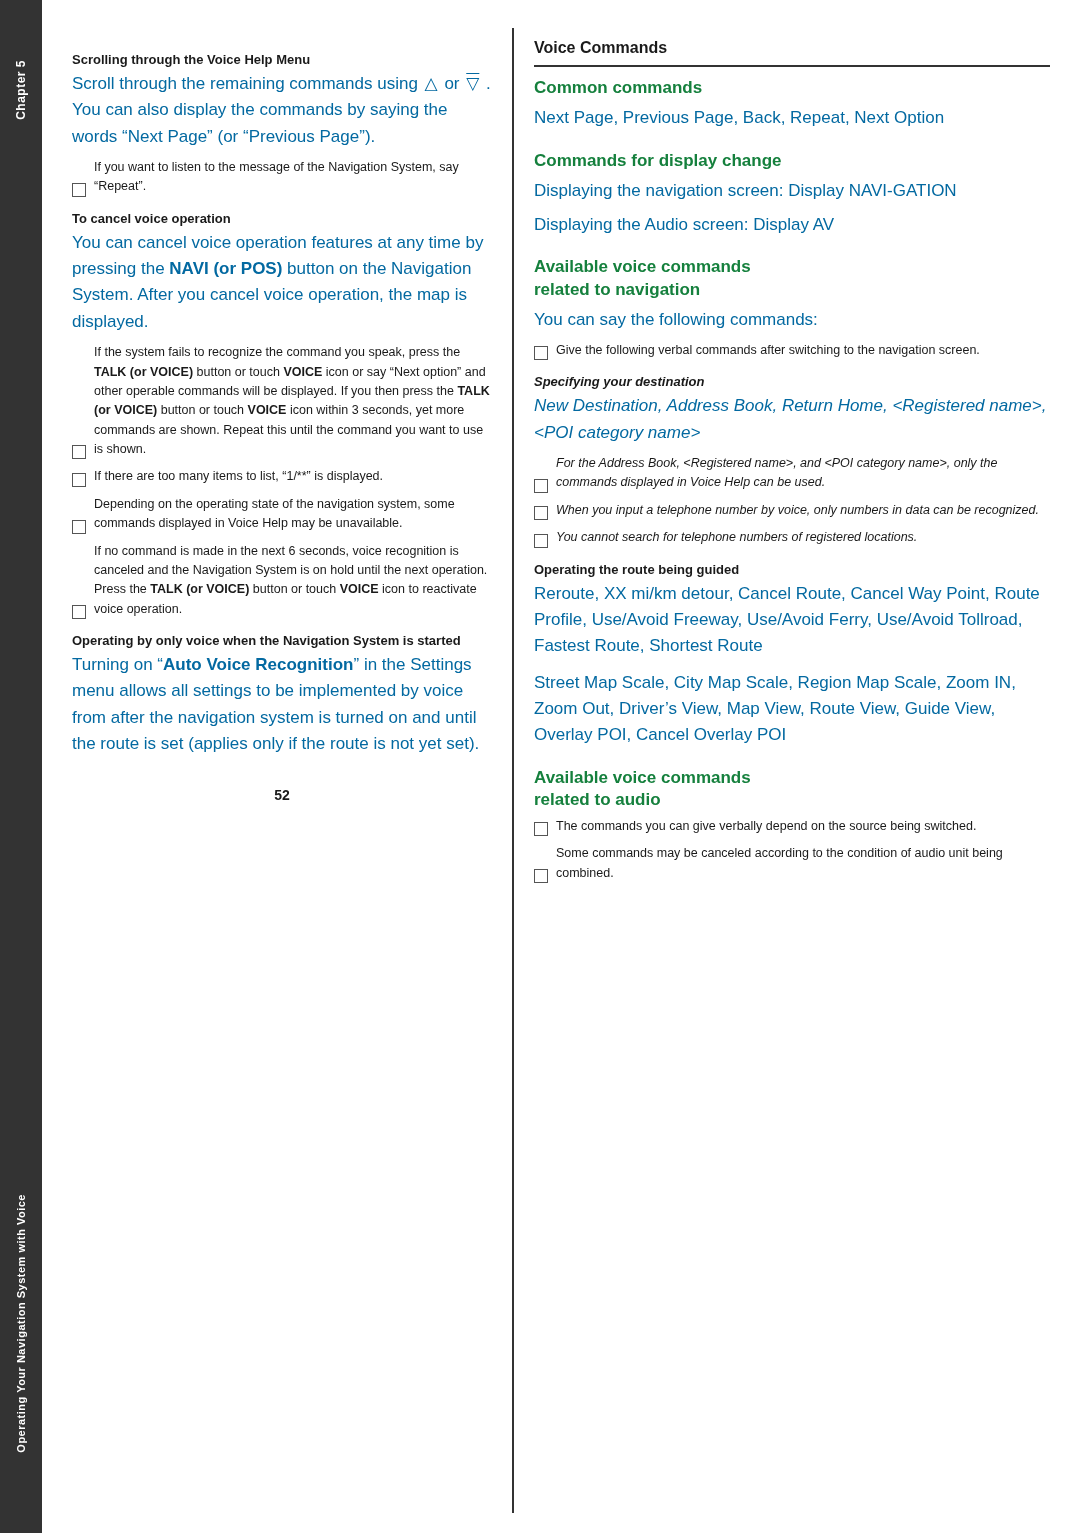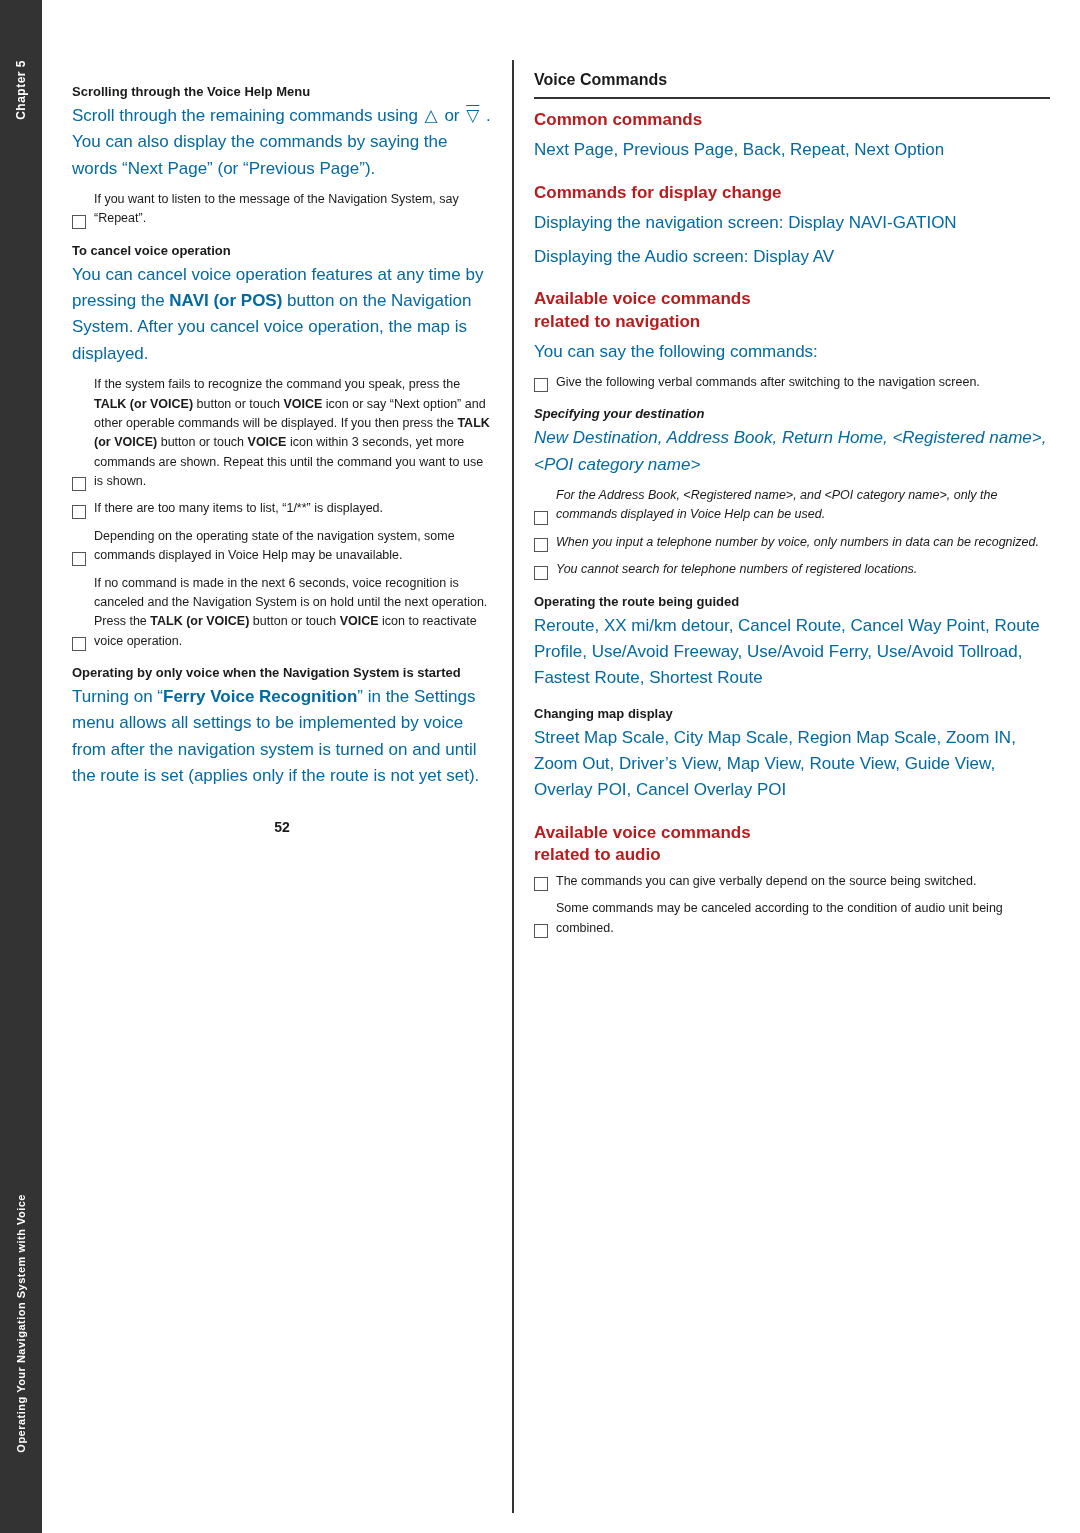--- a/index.html
+++ b/index.html
@@ -60,21 +60,20 @@
       position: absolute;
       top: 60px;
       text-align: center;
     }
 
     
     .main-content {
       flex: 1;
       display: flex;
       padding: 28px 0 20px 0;
-      margin-top: 32px;
     }
 
     
     .left-column {
       width: 470px;
       padding: 10px 20px 10px 30px;
       flex-shrink: 0;
     }
 
     
@@ -89,21 +88,21 @@
       font-size: 16px;
       font-weight: bold;
       color: #1a1a1a;
       margin-bottom: 8px;
       line-height: 1.2;
     }
 
     .section-title-medium {
       font-size: 17px;
       font-weight: bold;
-      color: #b91c1c;
+      color: #15803d;
       margin-bottom: 6px;
       margin-top: 18px;
       line-height: 1.3;
     }
 
     .section-title-small {
       font-size: 13px;
       font-weight: bold;
       color: #1a1a1a;
       margin-bottom: 4px;
@@ -223,21 +222,21 @@
             <span class="bullet-text">
               If no command is made in the next 6 seconds, voice recognition is canceled and the Navigation System is on hold until the next operation. Press the <strong>TALK (or VOICE)</strong> button or touch <strong>VOICE</strong> icon to reactivate voice operation.
             </span>
           </li>
         </ul>
       </div>
 
       <div style="margin-top:14px;">
         <p class="section-title-small">Operating by only voice when the Navigation System is started</p>
         <p class="para">
-          Turning on “<strong>Ferry Voice Recognition</strong>” in the Settings menu allows all settings to be implemented by voice from after the navigation system is turned on and until the route is set (applies only if the route is not yet set).
+          Turning on “<strong>Auto Voice Recognition</strong>” in the Settings menu allows all settings to be implemented by voice from after the navigation system is turned on and until the route is set (applies only if the route is not yet set).
         </p>
       </div>
 
       <div style="margin-top: 30px;">
         <p class="page-number">52</p>
       </div>
     </div>
 
     <div class="right-column">
 
@@ -283,21 +282,20 @@
             </li>
           </ul>
         </div>
 
         <div style="margin-top:10px;">
           <p class="section-title-small">Operating the route being guided</p>
           <p class="para">Reroute, XX mi/km detour, Cancel Route, Cancel Way Point, Route Profile, Use/Avoid Freeway, Use/Avoid Ferry, Use/Avoid Tollroad, Fastest Route, Shortest Route</p>
         </div>
 
         <div style="margin-top:10px;">
-          <p class="section-title-small">Changing map display</p>
           <p class="para">Street Map Scale, City Map Scale, Region Map Scale, Zoom IN, Zoom Out, Driver’s View, Map View, Route View, Guide View, Overlay POI, Cancel Overlay POI</p>
         </div>
       </div>
 
       <div style="margin-top:16px;">
         <h2 class="section-title-medium">Available voice commands<br>related to audio</h2>
         <ul class="bullet-list">
           <li>
             <span class="bullet-icon"></span>
             <span class="bullet-text">The commands you can give verbally depend on the source being switched.</span>

